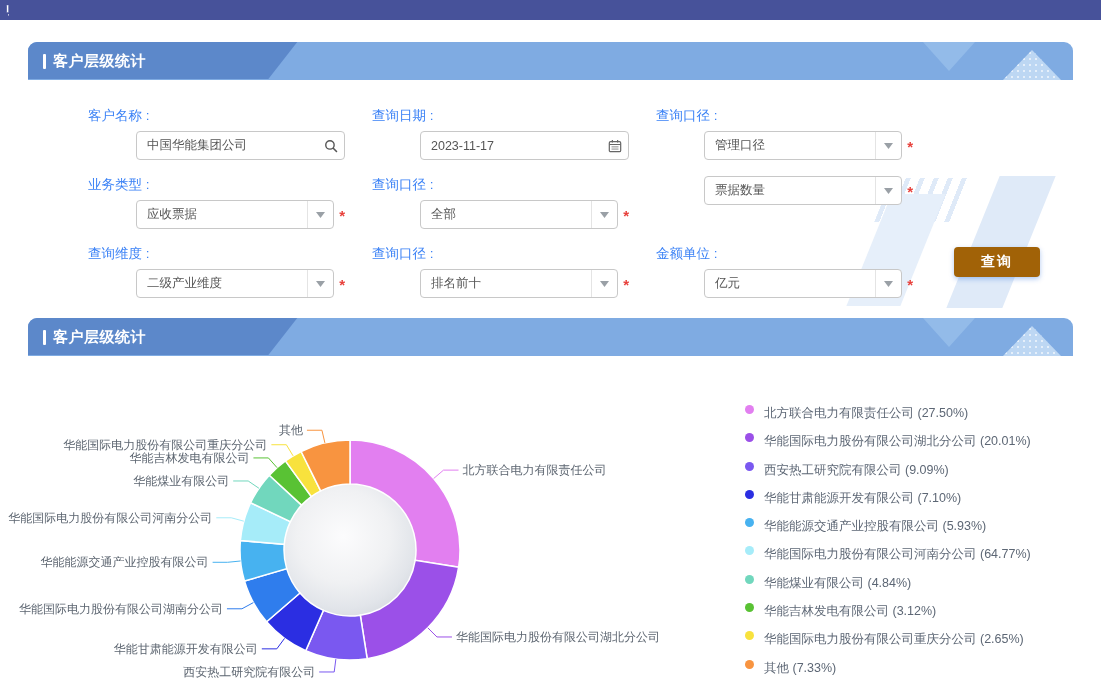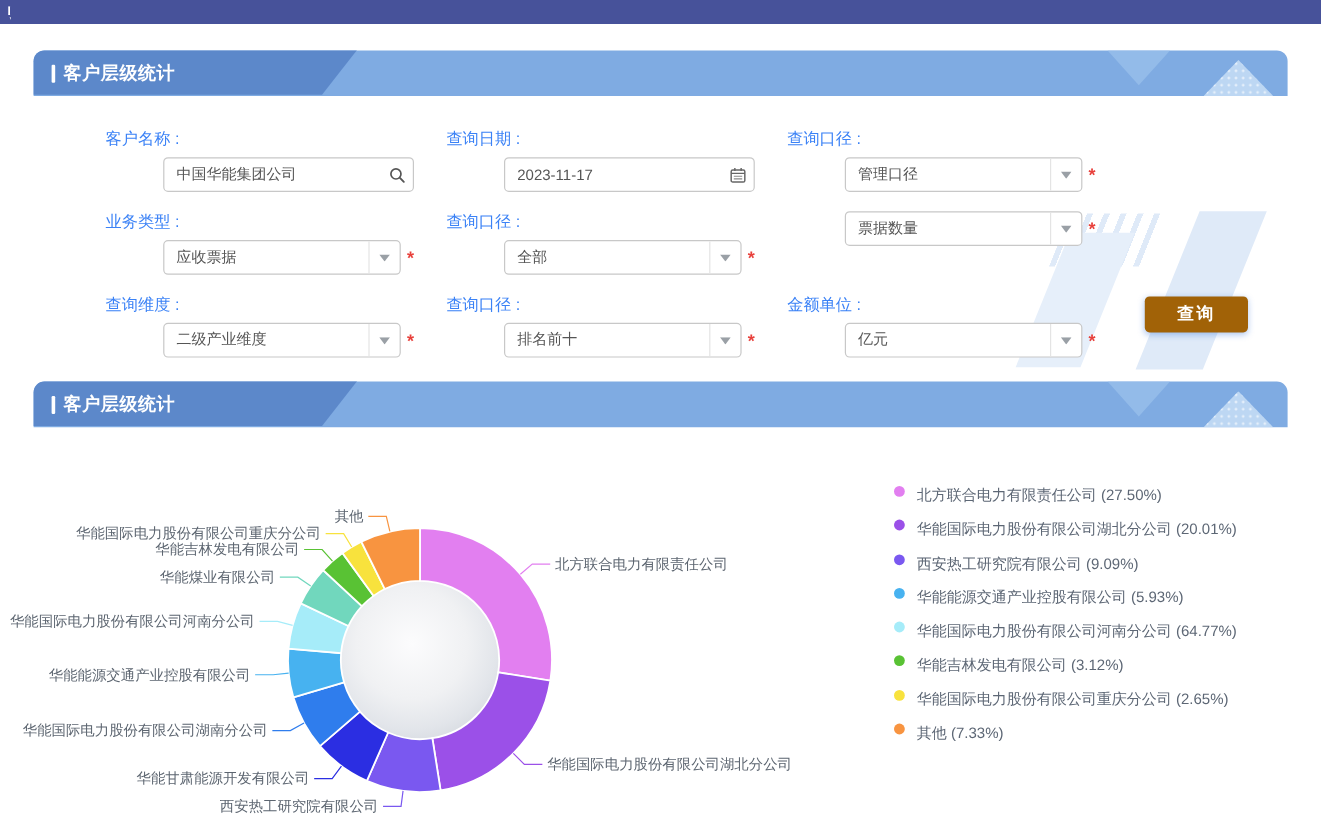--- a/index.html
+++ b/index.html
@@ -274,28 +274,36 @@
       </div>
       <div class="legend-item">
         <span class="ldot" style="background: rgb(155, 80, 232);"></span>
         <span class="ltext">华能国际电力股份有限公司湖北分公司 (20.01%)</span>
       </div>
       <div class="legend-item">
         <span class="ldot" style="background: rgb(122, 88, 240);"></span>
         <span class="ltext">西安热工研究院有限公司 (9.09%)</span>
       </div>
       <div class="legend-item">
+        <span class="ldot" style="background: rgb(43, 46, 226);"></span>
+        <span class="ltext">华能甘肃能源开发有限公司 (7.10%)</span>
+      </div>
+      <div class="legend-item">
         <span class="ldot" style="background: rgb(71, 178, 240);"></span>
         <span class="ltext">华能能源交通产业控股有限公司 (5.93%)</span>
       </div>
       <div class="legend-item">
         <span class="ldot" style="background: rgb(166, 236, 249);"></span>
         <span class="ltext">华能国际电力股份有限公司河南分公司 (64.77%)</span>
       </div>
       <div class="legend-item">
+        <span class="ldot" style="background: rgb(113, 215, 189);"></span>
+        <span class="ltext">华能煤业有限公司 (4.84%)</span>
+      </div>
+      <div class="legend-item">
         <span class="ldot" style="background: rgb(89, 194, 52);"></span>
         <span class="ltext">华能吉林发电有限公司 (3.12%)</span>
       </div>
       <div class="legend-item">
         <span class="ldot" style="background: rgb(248, 226, 61);"></span>
         <span class="ltext">华能国际电力股份有限公司重庆分公司 (2.65%)</span>
       </div>
       <div class="legend-item">
         <span class="ldot" style="background: rgb(248, 148, 64);"></span>
         <span class="ltext">其他 (7.33%)</span>

